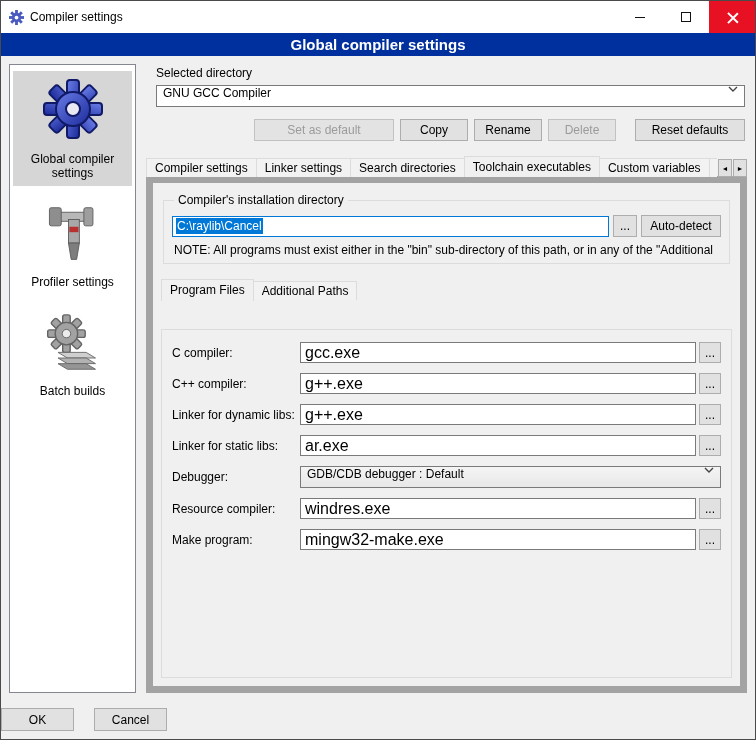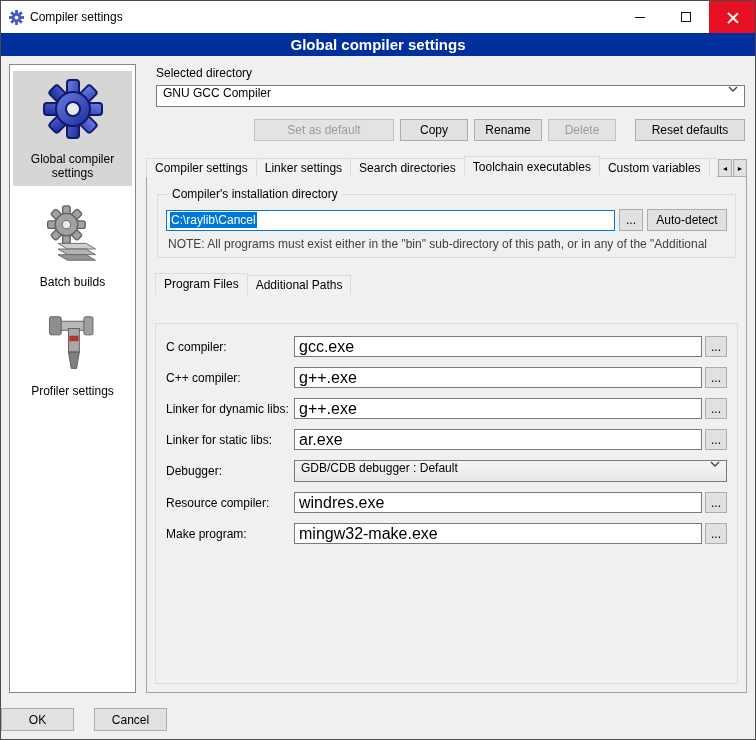--- a/index.html
+++ b/index.html
@@ -98,40 +98,40 @@
   .tab.active {
     background: #f0f0f0; height: 22px; padding-bottom: 5px;
     margin-bottom: -1px; position: relative; z-index: 3;
   }
   .tab-scroll {
     width: 14px; height: 18px; border: 1px solid #adadad; background: #e1e1e1;
     font-size: 7px; display: inline-flex; align-items: center; justify-content: center;
     margin-left: 1px; cursor: default; flex: 0 0 auto;
   }
   .tabpage {
-    flex: 1; border: 1px solid #a3a3a3; background: #f0f0f0;
+    flex: 1; border: 7px solid #a3a3a3; background: #f0f0f0;
     margin-top: -1px; padding: 10px 8px 8px 8px;
     display: flex; flex-direction: column; min-height: 0;
   }
   
   .groupbox {
     border: 1px solid #dcdcdc; margin: 0 2px; padding: 8px 8px 6px 8px;
   }
   .groupbox legend { padding: 0 4px; margin-left: 2px; font-size: 12px; }
   .path-row { display: flex; align-items: center; gap: 4px; }
   .path-input {
     flex: 1; height: 21px; border: 1px solid #0078d7; background: #fff;
     display: flex; align-items: center; padding: 0 3px; overflow: hidden;
     cursor: text;
   }
   .path-input .sel { background: #0078d7; color: #fff; padding: 1px 1px; }
   .mini-btn { width: 24px; height: 22px; }
   .b-auto { width: 80px; height: 22px; }
   .note {
-    color: #404040; margin: 6px 2px 0 2px;
+    color: #000000; margin: 6px 2px 0 2px;
     white-space: nowrap; overflow: hidden;
   }
   
   .inner-wrap { margin-top: 14px; display: flex; flex-direction: column; flex: 1; min-height: 0; gap: 30px; }
   .inner-panel {
     flex: 1; border: 1px solid #dcdcdc; background: #f0f0f0;
     margin-top: -1px; padding: 12px 10px 0 10px;
   }
   .frow { display: flex; align-items: center; margin-bottom: 10px; }
   .flabel { width: 128px; flex: 0 0 128px; }
@@ -201,49 +201,49 @@
               <rect x="26" y="3" width="12" height="58" rx="3" transform="rotate(135 32 32)"></rect>
               <circle cx="32" cy="32" r="17"></circle>
             </g>
             <circle cx="32" cy="32" r="7" fill="#e9e9f4" stroke="#101a66" stroke-width="2"></circle>
           </svg>
         </span>
         <span class="side-label">Global compiler settings</span>
       </div>
       <div class="side-item">
         <span>
+          <svg width="58" height="60" viewBox="0 0 64 64">
+            <rect x="10" y="8" width="42" height="10" rx="2" fill="#b8b8b8" stroke="#5a5a5a"></rect>
+            <rect x="6" y="3" width="13" height="20" rx="2" fill="#8e8e8e" stroke="#5a5a5a"></rect>
+            <rect x="44" y="3" width="10" height="20" rx="2" fill="#9e9e9e" stroke="#5a5a5a"></rect>
+            <rect x="27" y="16" width="12" height="26" fill="#a8a8a8" stroke="#5a5a5a"></rect>
+            <rect x="28" y="24" width="10" height="6" fill="#b83030"></rect>
+            <polygon points="27,42 39,42 36,60 30,60" fill="#7e7e7e" stroke="#5a5a5a"></polygon>
+          </svg>
+        </span>
+        <span class="side-label">Profiler settings</span>
+      </div>
+      <div class="side-item">
+        <span>
           <svg width="60" height="60" viewBox="0 0 64 64">
             <g fill="#a2a2a2" stroke="#636363" stroke-width="1.5">
               <rect x="21" y="2" width="8" height="40" rx="2"></rect>
               <rect x="21" y="2" width="8" height="40" rx="2" transform="rotate(45 25 22)"></rect>
               <rect x="21" y="2" width="8" height="40" rx="2" transform="rotate(90 25 22)"></rect>
               <rect x="21" y="2" width="8" height="40" rx="2" transform="rotate(135 25 22)"></rect>
               <circle cx="25" cy="22" r="12"></circle>
             </g>
             <circle cx="25" cy="22" r="4.5" fill="#ececec" stroke="#636363"></circle>
             <polygon points="16,42 46,42 56,48 26,48" fill="#cfcfcf" stroke="#6a6a6a"></polygon>
             <polygon points="16,48 46,48 56,54 26,54" fill="#b2b2b2" stroke="#6a6a6a"></polygon>
             <polygon points="16,54 46,54 56,60 26,60" fill="#959595" stroke="#6a6a6a"></polygon>
           </svg>
         </span>
         <span class="side-label">Batch builds</span>
       </div>
-      <div class="side-item">
-        <span>
-          <svg width="58" height="60" viewBox="0 0 64 64">
-            <rect x="10" y="8" width="42" height="10" rx="2" fill="#b8b8b8" stroke="#5a5a5a"></rect>
-            <rect x="6" y="3" width="13" height="20" rx="2" fill="#8e8e8e" stroke="#5a5a5a"></rect>
-            <rect x="44" y="3" width="10" height="20" rx="2" fill="#9e9e9e" stroke="#5a5a5a"></rect>
-            <rect x="27" y="16" width="12" height="26" fill="#a8a8a8" stroke="#5a5a5a"></rect>
-            <rect x="28" y="24" width="10" height="6" fill="#b83030"></rect>
-            <polygon points="27,42 39,42 36,60 30,60" fill="#7e7e7e" stroke="#5a5a5a"></polygon>
-          </svg>
-        </span>
-        <span class="side-label">Profiler settings</span>
-      </div>
     </div>
 
     <div class="content">
       <div class="sec-label">Selected directory</div>
 
       <div class="combo top">
         <span class="combo-text">GNU GCC Compiler</span>
         <span class="chev">
           <svg width="10" height="7" viewBox="0 0 10 7">
               <polyline points="1,1 5,5 9,1" fill="none" stroke="#444" stroke-width="1.4"></polyline>

